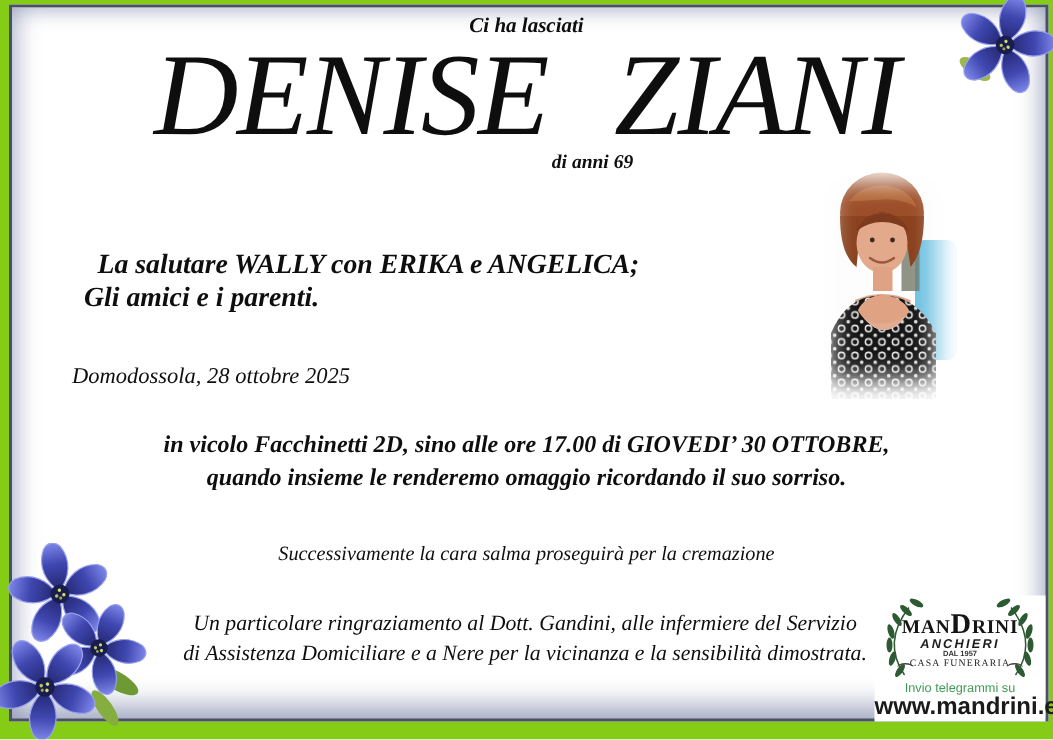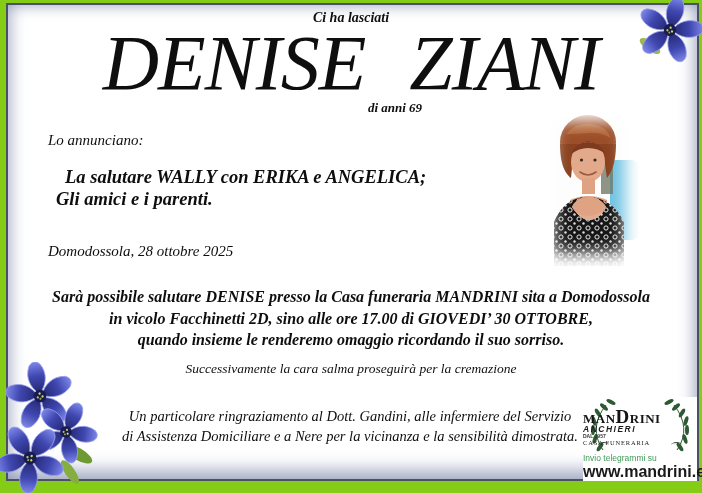--- a/index.html
+++ b/index.html
@@ -33,21 +33,21 @@
   .photo{
     left:540px;top:108px;width:98px;height:158px;border-radius:8px;overflow:hidden;background:#fff;
   }
   .photo .fade{position:absolute;inset:0;box-shadow:inset 0 0 16px 13px #ffffff;border-radius:8px;pointer-events:none;}
 
   .flower-tr{left:634px;top:0px;width:68px;height:68px;z-index:5;}
   .flower-bl{left:0px;top:362px;width:104px;height:131px;z-index:5;}
 
   .logo{
     left:583px;top:397px;width:114px;height:84px;background:#ffffff;z-index:4;
-    text-align:left;font-family:"Liberation Sans",sans-serif;
+    text-align:center;font-family:"Liberation Sans",sans-serif;
   }
   .logo .wreath{position:absolute;left:0;top:1px;width:114px;height:54px;}
   .logo .brand{position:absolute;top:9px;left:0;width:114px;font-weight:bold;color:#141414;letter-spacing:.5px;font-family:"Liberation Serif",serif;}
   .logo .brand .b-sm{font-size:13px;}
   .logo .brand .b-lg{font-size:19px;}
   .logo .anchieri{position:absolute;top:27px;left:0;width:114px;font-size:8.5px;font-weight:bold;letter-spacing:1.5px;color:#1c1c1c;font-style:italic;}
   .logo .since{position:absolute;top:36px;left:0;width:114px;font-size:5px;font-weight:bold;color:#333;}
   .logo .cf{position:absolute;top:42px;left:0;width:114px;font-size:6.5px;letter-spacing:.8px;color:#222;font-family:"Liberation Serif",serif;}
   .logo .flourish{position:absolute;top:45px;width:11px;height:5px;border-top:1px solid #444;border-radius:50% 50% 0 0;}
   .logo .fl-l{left:15px;} .logo .fl-r{right:15px;}
@@ -87,21 +87,20 @@
         <circle cx="3" cy="3" r="2.1" fill="none" stroke="#e8e8e8" stroke-width="1"></circle>
         <circle cx="7.5" cy="7.5" r="1.2" fill="#dcdcdc"></circle>
       </pattern>
     </defs>
   </svg>
 
   <div class="abs ctr pre-title">Ci ha lasciati</div>
   <div class="abs ctr title"><span>DENISE</span><span class="gap"></span><span>ZIANI</span></div>
   <div class="abs ctr age-line">di anni 69</div>
 
-  <div class="abs announce">Lo annunciano:</div>
   <div class="abs family">
     <div class="l1">La salutare WALLY con ERIKA e ANGELICA;</div>
     <div class="l2">Gli amici e i parenti.</div>
   </div>
   <div class="abs place-date">Domodossola, 28 ottobre 2025</div>
 
   <div class="abs photo">
     <svg width="98" height="158" viewBox="0 0 98 158">
       <rect width="98" height="158" fill="#fdfdfd"></rect>
       <rect x="70" y="52" width="28" height="80" rx="6" fill="#6fc2e2"></rect>
@@ -116,21 +115,20 @@
       <path d="M40,64 Q48,70 56,64" stroke="#9a5a40" stroke-width="1.6" fill="none" stroke-linecap="round"></path>
       <rect x="42" y="70" width="13" height="16" fill="#dfa384"></rect>
       <path d="M30,100 Q48,116 67,100 L67,92 Q48,84 30,92 Z" fill="#dfa384"></path>
       <path d="M14,158 L14,114 C22,96 33,89 48,89 C64,89 76,98 84,114 L84,158 Z M48,89 C40,89 34,94 32,99 C38,108 44,112 49,112 C56,112 62,107 66,99 C63,93 56,89 48,89 Z" fill="url(#floralPat)" fill-rule="evenodd"></path>
       <path d="M32,99 C38,108 44,112 49,112 C56,112 62,107 66,99 C63,93 56,89 48,89 C40,89 34,94 32,99 Z" fill="#dfa384" opacity="0.9"></path>
     </svg>
     <div class="fade"></div>
   </div>
 
   <div class="abs ctr visitation">
-    <div>Sarà possibile salutare DENISE presso la Casa funeraria MANDRINI sita a Domodossola</div>
     <div>in vicolo Facchinetti 2D, sino alle ore 17.00 di GIOVEDI’ 30 OTTOBRE,</div>
     <div>quando insieme le renderemo omaggio ricordando il suo sorriso.</div>
   </div>
   <div class="abs thanks">
     <div>Un particolare ringraziamento al Dott. Gandini, alle infermiere del Servizio</div>
     <div>di Assistenza Domiciliare e a Nere per la vicinanza e la sensibilità dimostrata.</div>
   </div>
 
   <div class="abs ctr cremation">Successivamente la cara salma proseguirà per la cremazione</div>
 

